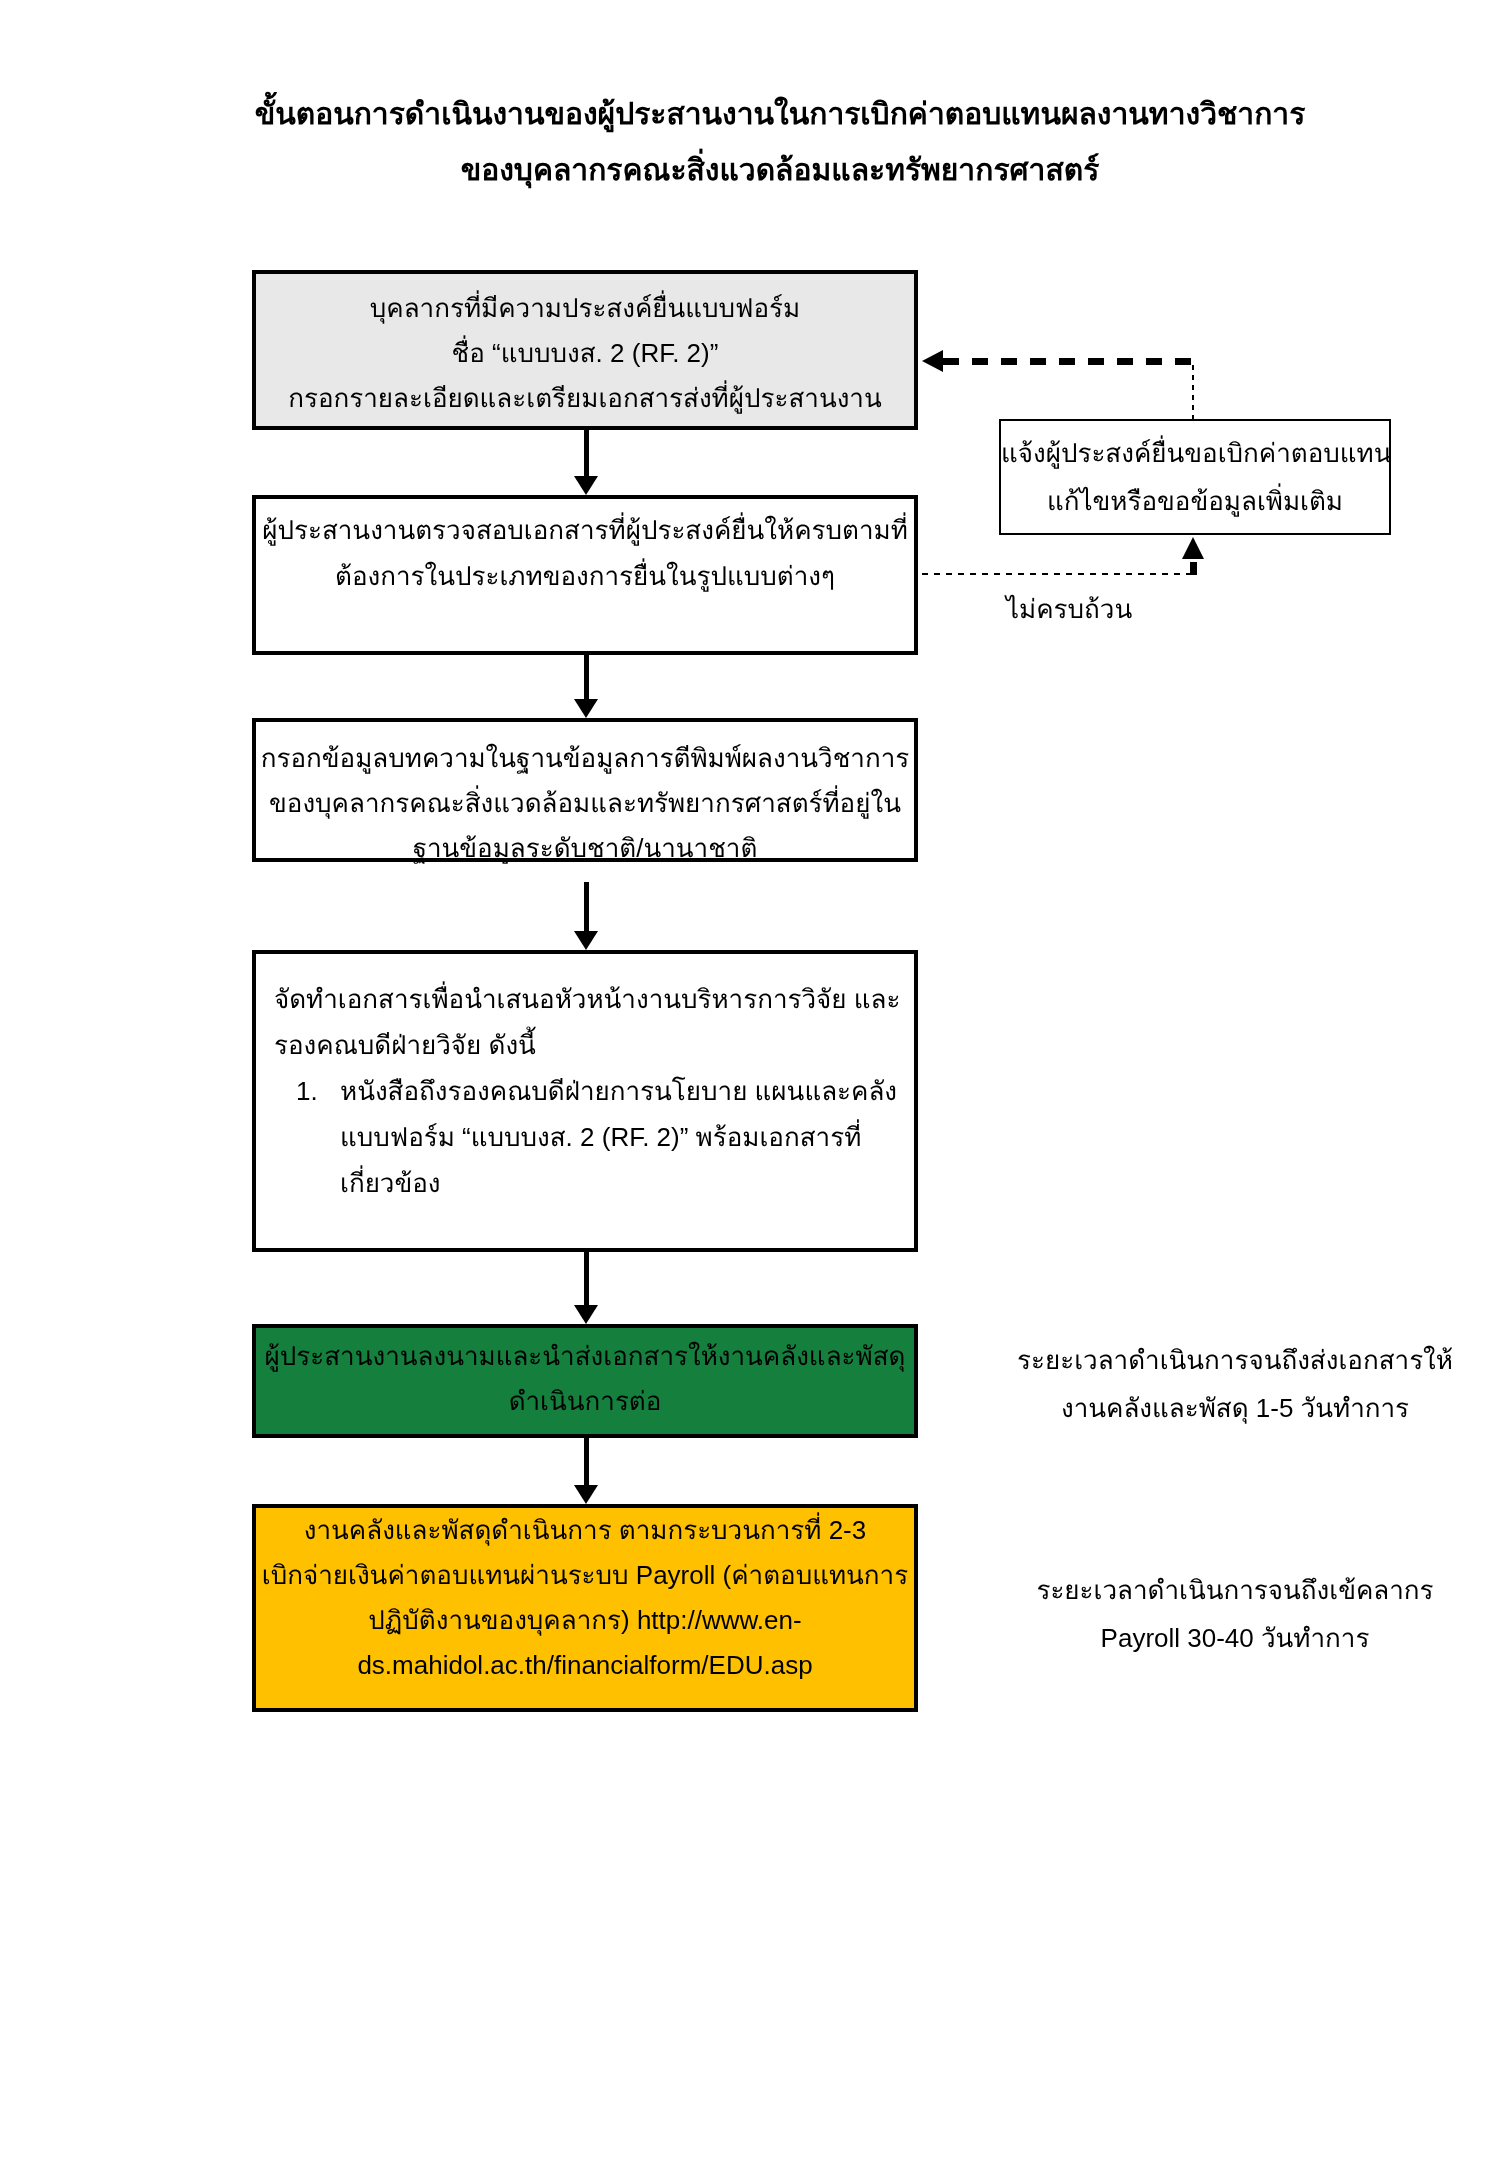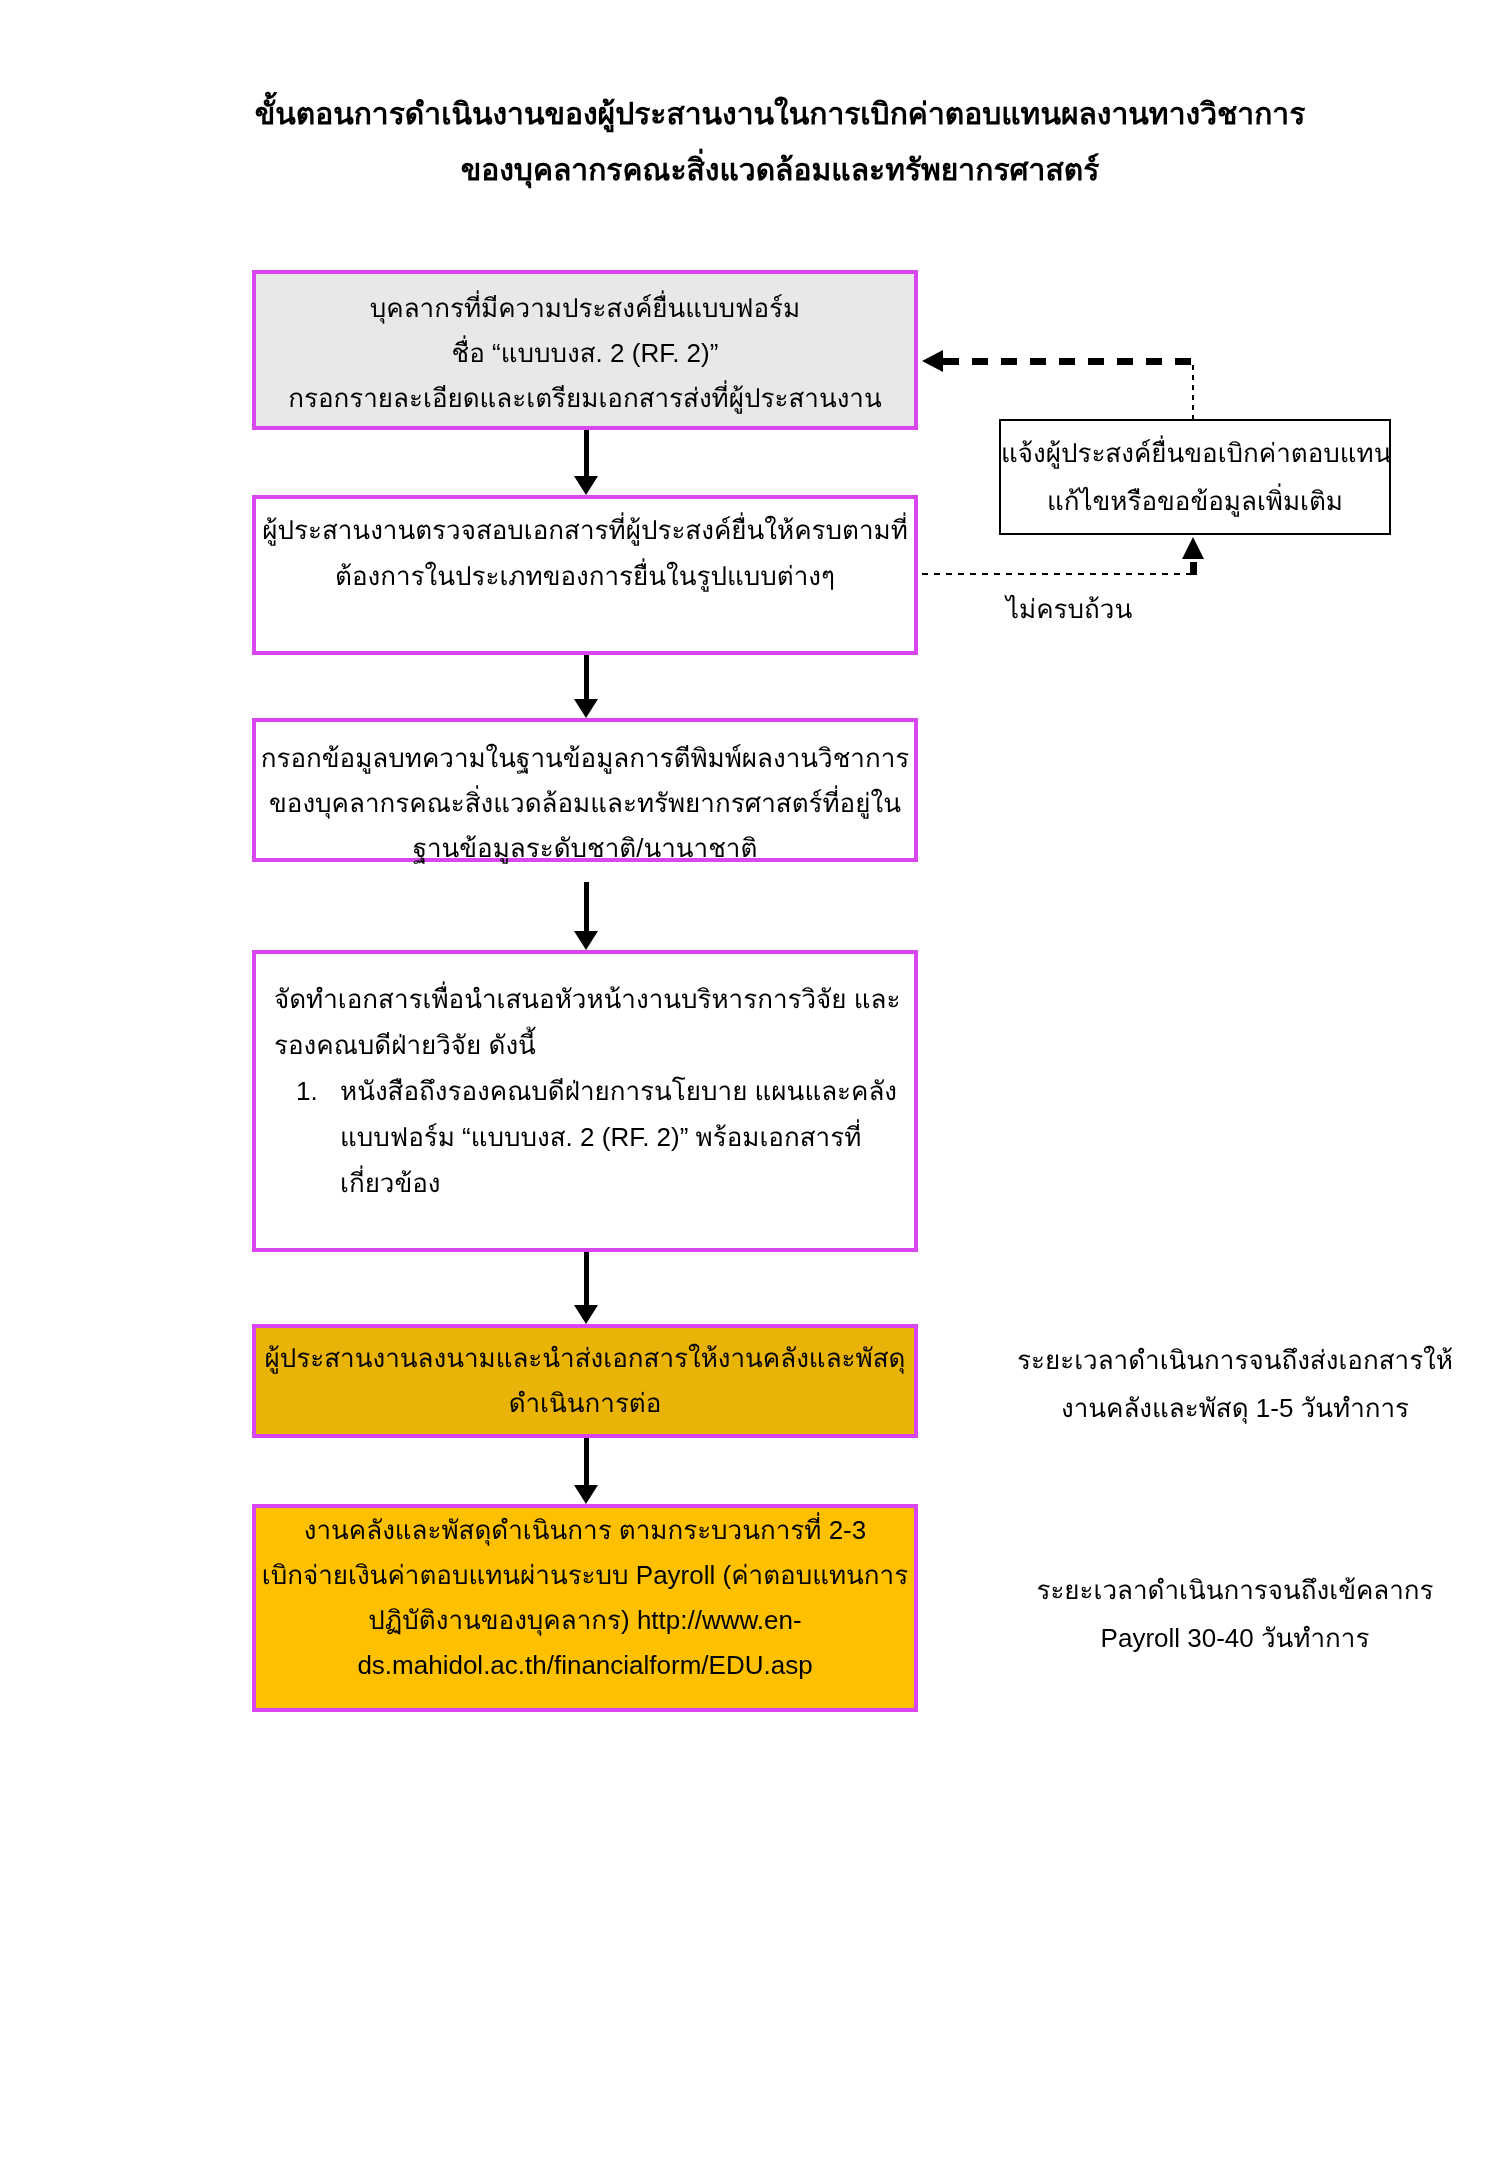--- a/index.html
+++ b/index.html
@@ -10,21 +10,21 @@
     font-family:"Liberation Sans","DejaVu Sans",sans-serif;
     color:#000000;
     overflow:hidden;
   }
   .title{
     position:absolute;left:60px;top:86px;width:1440px;
     text-align:center;font-weight:bold;font-size:30px;line-height:56px;
   }
   .fbox{
     position:absolute;left:252px;width:666px;
-    border:4px solid #d946ef;box-sizing:border-box;background:#ffffff;
+    border:4px solid #000000;box-sizing:border-box;background:#ffffff;
   }
   .fbox .ln{font-size:26px;line-height:45px;text-align:center;white-space:nowrap;}
   .box1{top:270px;height:160px;padding-top:12px;}
   .box2{top:495px;height:160px;padding-top:8px;}
   .box2 .ln{line-height:46px;}
   .box3{top:718px;height:144px;padding-top:14px;}
   .box4{top:950px;height:302px;padding:22px 18px 0 18px;}
   .box4 .ln{text-align:left;line-height:46px;}
   .item{display:flex;margin-left:22px;}
   .item .num{font-size:26px;line-height:46px;width:44px;flex:0 0 44px;}
@@ -95,21 +95,21 @@
     <div class="item">
       <span class="num">1.</span>
       <div class="item-lines">
         <div>หนังสือถึงรองคณบดีฝ่ายการนโยบาย แผนและคลัง</div>
         <div>แบบฟอร์ม “แบบบงส. 2 (RF. 2)” พร้อมเอกสารที่</div>
         <div>เกี่ยวข้อง</div>
       </div>
     </div>
   </div>
 
-  <div class="fbox box5" style="background-color: #eab308;">
+  <div class="fbox box5" style="background-color: #15803d; font-family: Liberation Mono, monospace;">
     <div class="ln">ผู้ประสานงานลงนามและนำส่งเอกสารให้งานคลังและพัสดุ</div>
     <div class="ln">ดำเนินการต่อ</div>
   </div>
 
   <div class="fbox box6" style="background-color: rgb(255, 192, 0);">
     <div class="ln">งานคลังและพัสดุดำเนินการ ตามกระบวนการที่ 2-3</div>
     <div class="ln">เบิกจ่ายเงินค่าตอบแทนผ่านระบบ Payroll (ค่าตอบแทนการ</div>
     <div class="ln">ปฏิบัติงานของบุคลากร) http://www.en-</div>
     <div class="ln">ds.mahidol.ac.th/financialform/EDU.asp</div>
   </div>

